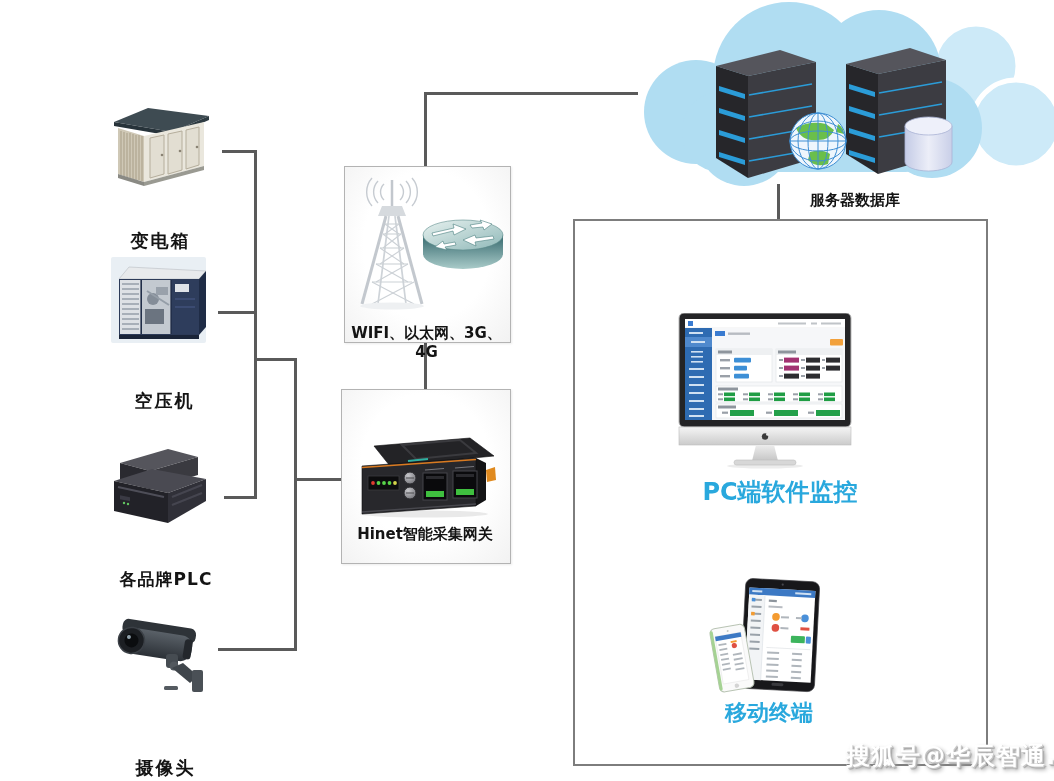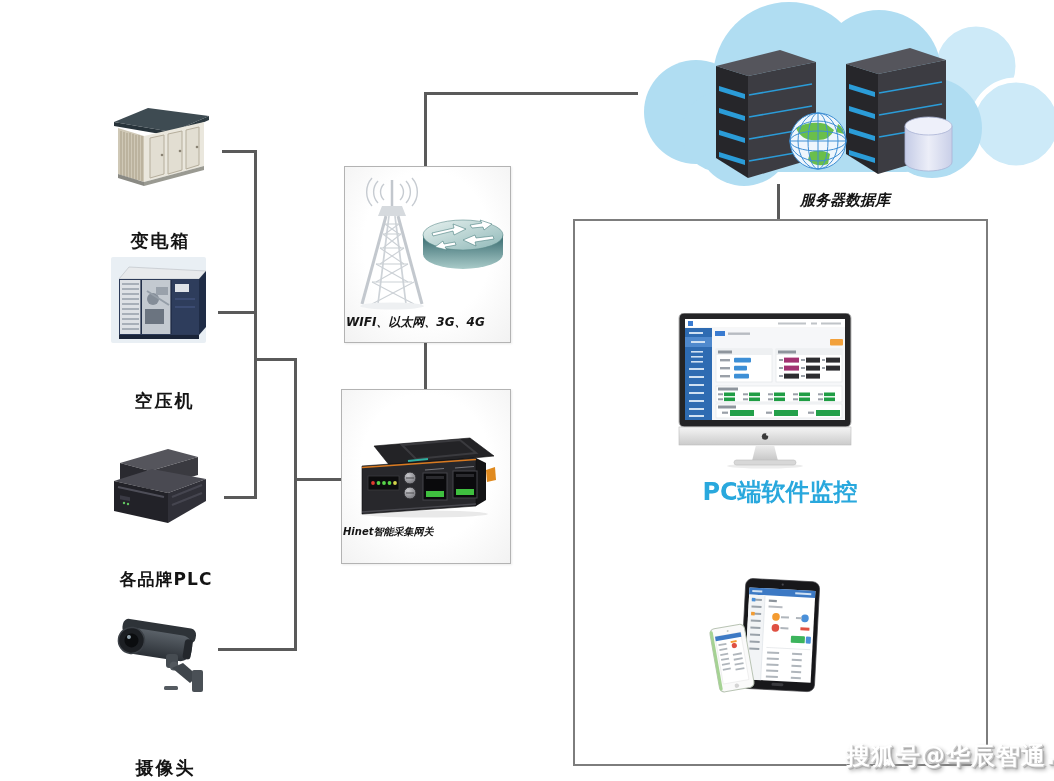--- a/index.html
+++ b/index.html
@@ -4,21 +4,21 @@
 <style>
   html,body{margin:0;padding:0;background:#fff;}
   .canvas{position:relative;width:1054px;height:781px;background:#ffffff;overflow:hidden;
           font-family:"DejaVu Sans","Liberation Sans",sans-serif;}
   .line{position:absolute;background:#5a5a5a;z-index:1;}
   .node-box{position:absolute;background:radial-gradient(ellipse at 50% 45%, #ffffff 55%, #f2f2f2 100%);
             border:1px solid #b3b3b3;box-shadow:1px 1px 2px rgba(0,0,0,0.08);z-index:2;}
   .platform-box{position:absolute;background:#ffffff;border:2px solid #7d7d7d;z-index:2;}
   .dev-label{position:absolute;z-index:5;font-weight:bold;color:#141414;font-size:18px;
              letter-spacing:2px;text-align:center;margin-top:40px;}
-  .box-label{position:absolute;z-index:5;font-weight:bold;color:#141414;font-style:italic;}
+  .box-label{position:absolute;z-index:5;font-weight:bold;color:#141414;text-align:center;}
   .cyan-label{position:absolute;z-index:5;font-weight:bold;color:#29a8dd;text-align:center;}
   .img{position:absolute;z-index:3;}
   .cloud-wrap{position:absolute;left:624px;top:0;width:430px;height:205px;z-index:2;}
   .watermark{position:absolute;right:-2px;top:740px;z-index:10;font-weight:bold;font-size:24px;
              color:#ffffff;letter-spacing:1px;white-space:nowrap;
              text-shadow:1px 1px 0 #c9c9c9,2px 2px 1px #a8a8a8,3px 3px 4px #9a9a9a;}
 </style>
 </head>
 <body>
 
@@ -190,21 +190,21 @@
       <path d="M3 23 L3 42 A40 15 0 0 0 83 42 L83 23 Z" fill="url(#routerSide)"></path>
       <ellipse cx="43" cy="23" rx="40" ry="15" fill="url(#routerTop)" stroke="#5d8c8c" stroke-width="0.6"></ellipse>
       <g fill="#ffffff" stroke="#4a7f80" stroke-width="0.6">
         <polygon points="12,21 34,16 33,12 46,17 34,23 33,19 13,24"></polygon>
         <polygon points="74,27 55,30 56,34 43,28 55,23 56,26 73,24"></polygon>
         <polygon points="50,13 62,11 60,8 72,12 64,18 63,15 52,16"></polygon>
         <polygon points="36,33 25,35 27,38 15,35 23,29 24,32 35,30"></polygon>
       </g>
     </g>
   </svg>
-  <div class="box-label" style="left:346px;top:314px;width:161px;font-size:12px;">WIFI、以太网、3G、4G</div>
+  <div class="box-label" style="left:346px;top:324px;width:161px;font-size:15px;">WIFI、以太网、3G、4G</div>
 
   <div class="node-box" style="left:341px;top:389px;width:168px;height:173px;"></div>
   <svg class="img" style="left:352px;top:414px;" width="150" height="104" viewBox="0 0 150 104">
     <defs>
       <radialGradient id="knobGrad" cx="0.35" cy="0.3" r="0.9">
         <stop offset="0" stop-color="#c6c6ca"></stop>
           <stop offset="1" stop-color="#68686e"></stop>
       </radialGradient>
     </defs>
     <ellipse cx="72" cy="100" rx="64" ry="3.5" fill="#e9e9e9"></ellipse>
@@ -230,21 +230,21 @@
       <rect x="74" y="77" width="18" height="6" fill="#3fbf3f"></rect>
       <rect x="74" y="62" width="18" height="3" fill="#2a2a2e"></rect>
       <rect x="101" y="57" width="24" height="27" fill="#0a0a0c" stroke="#44444a" stroke-width="1"></rect>
       <rect x="104" y="75" width="18" height="6" fill="#3fbf3f"></rect>
       <rect x="104" y="60" width="18" height="3" fill="#2a2a2e"></rect>
       <line x1="73" y1="56" x2="92" y2="54.5" stroke="#77777d" stroke-width="1.2"></line>
       <line x1="103" y1="54" x2="122" y2="52.5" stroke="#77777d" stroke-width="1.2"></line>
     </g>
     <polygon points="134,56 143,53 144,66 135,68" fill="#e08a1f"></polygon>
   </svg>
-  <div class="box-label" style="left:343px;top:525px;width:164px;font-size:10px;">Hinet智能采集网关</div>
+  <div class="box-label" style="left:343px;top:525px;width:164px;font-size:15px;">Hinet智能采集网关</div>
 
   <div class="cloud-wrap">
     <svg width="430" height="205" viewBox="0 0 430 205">
       <defs>
         <linearGradient id="dbGrad" x1="0" y1="0" x2="1" y2="0">
           <stop offset="0" stop-color="#c4cbe6"></stop>
             <stop offset="0.5" stop-color="#eceef8"></stop>
             <stop offset="1" stop-color="#c9cfe8"></stop>
         </linearGradient>
       </defs>
@@ -507,16 +507,17 @@
         <rect x="31" y="78" width="9" height="1.8"></rect>
           <rect x="31" y="83" width="9" height="1.8"></rect>
         <rect x="31" y="88" width="9" height="1.8"></rect>
           <rect x="31" y="93" width="9" height="1.8"></rect>
       </g>
       <circle cx="34" cy="70" r="2.6" fill="#df5143"></circle>
       <rect x="31" y="65" width="6" height="2" fill="#f49b30"></rect>
       <circle cx="29.5" cy="110" r="2.2" fill="#d4d4d4"></circle>
     </g>
   </svg>
+  <div class="cyan-label" style="left:694px;top:698px;width:150px;font-size:22px;">移动终端</div>
 
   <div class="watermark">搜狐号@华辰智通.</div>
 
 </div>
 
 </body></html>

